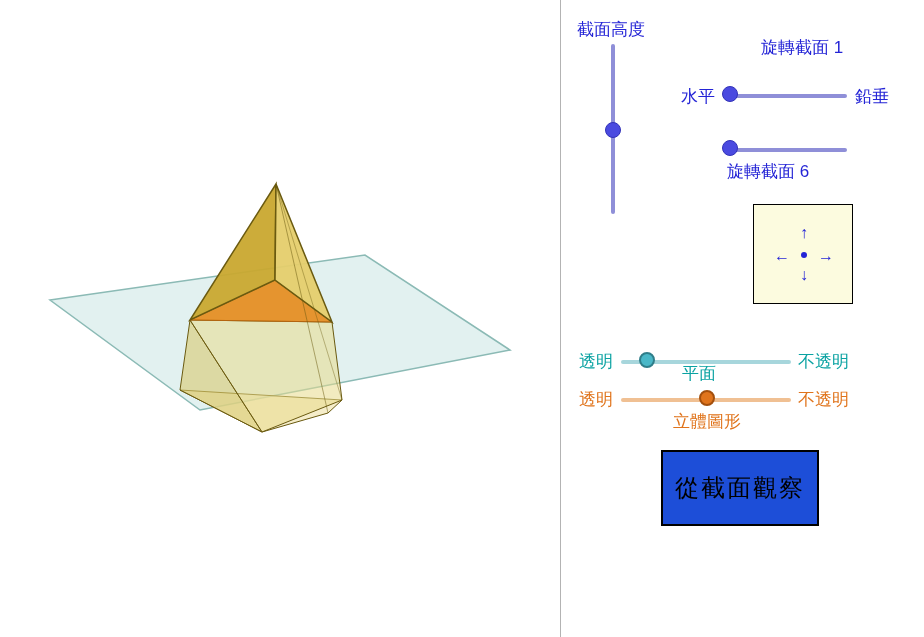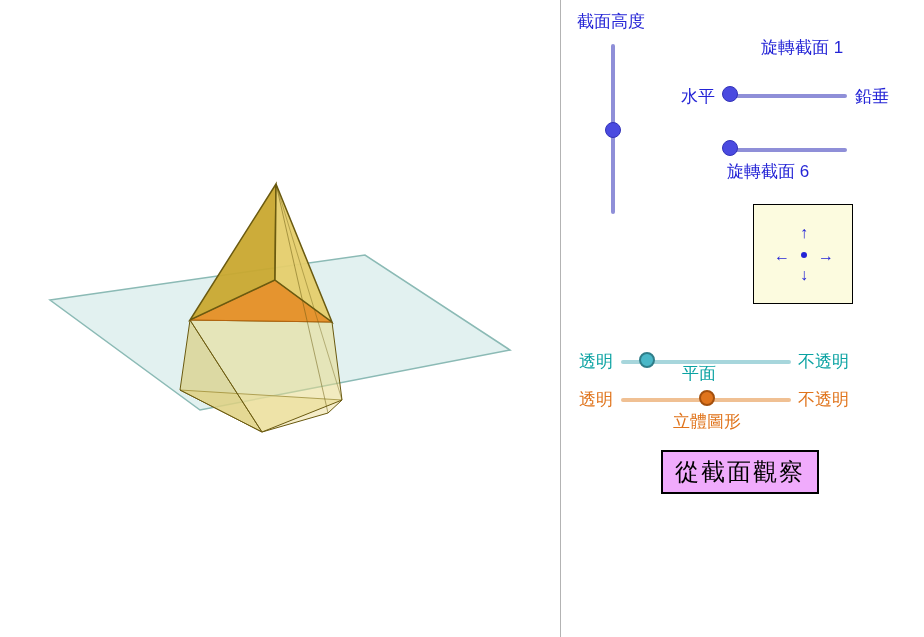--- a/index.html
+++ b/index.html
@@ -14,21 +14,21 @@
     .slider-thumb { position: absolute; width: 16px; height: 16px; border-radius: 50%; cursor: pointer; }
     .label { position: absolute; font-size: 17px; white-space: nowrap; }
     .blue { color: #2424d6; }
     .teal { color: #0aa2a2; }
     .orange { color: #e0741c; }
     
     .move-pad { position: absolute; left: 188px; top: 204px; width: 100px; height: 100px; border: 1px solid #000; background: #fcfbdf; }
     .move-pad svg { position: absolute; left: 0; top: 0; }
     .move-label { position: absolute; left: 293px; top: 229px; font-size: 17px; color: #2424d6; }
     
-    .observe-btn { position: absolute; left: 96px; top: 450px; border: 2px solid #000; background: #f0abfc; font-size: 24px; padding: 4px 12px; cursor: pointer; font-family: "SimSun","MingLiU",serif; letter-spacing: 2px; }
+    .observe-btn { position: absolute; left: 96px; top: 450px; border: 2px solid #000; background: #1d4ed8; font-size: 24px; padding: 20px 12px; cursor: pointer; font-family: "SimSun","MingLiU",serif; letter-spacing: 2px; }
   </style>
 </head>
 <body>
 
 <div class="main-area">
   <svg class="pyramid-svg" width="560" height="637">
 
     <polygon points="50,300 365,255 510,350 200,410" fill="#cae6e3" fill-opacity="0.55" stroke="#8bbab5" stroke-width="1.5"></polygon>
 
     <polygon points="180,390 342,400 328,413 262,432" fill="#efe1a6" fill-opacity="0.6" stroke="#6a5a10" stroke-width="1"></polygon>
@@ -43,21 +43,21 @@
 
     <line x1="276" y1="184" x2="328" y2="413" stroke="#6a5a10" stroke-width="1" stroke-opacity="0.5"></line>
     <line x1="276" y1="184" x2="342" y2="400" stroke="#6a5a10" stroke-width="1" stroke-opacity="0.4"></line>
   </svg>
 </div>
 
 <div class="divider"></div>
 
 <div class="controls">
 
-  <span class="label blue" style="left:12px; top:10px;text-align:center;">截面高度</span>
+  <span class="label blue" style="left:12px; top:18px;text-align:center;">截面高度</span>
   <div class="slider-track-v" style="left:46px; top:44px; height:170px; background:#8f8fd8;"></div>
   <div class="slider-thumb" style="left:40px; top:122px; background:#4a4ae0; border:1px solid #3232b8;"></div>
 
   <span class="label blue" style="left:196px; top:36px;">旋轉截面 1</span>
   <span class="label blue" style="left:116px; top:85px;">水平</span>
   <div class="slider-track-h" style="left:162px; top:94px; width:120px; background:#8f8fd8;"></div>
   <div class="slider-thumb" style="left:157px; top:86px; background:#4a4ae0; border:1px solid #3232b8;"></div>
   <span class="label blue" style="left:290px; top:85px;">鉛垂</span>
 
   <div class="slider-track-h" style="left:162px; top:148px; width:120px; background:#8f8fd8;"></div>

